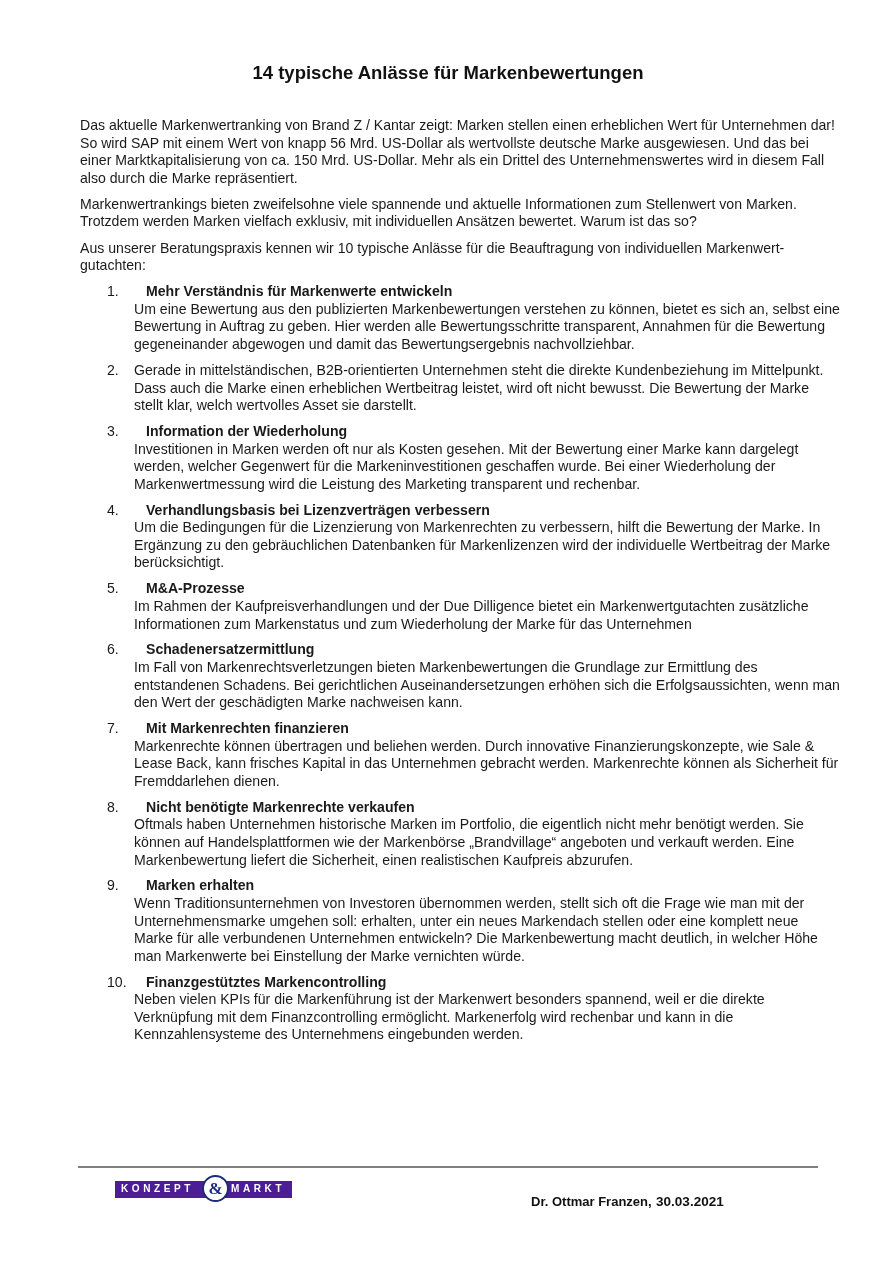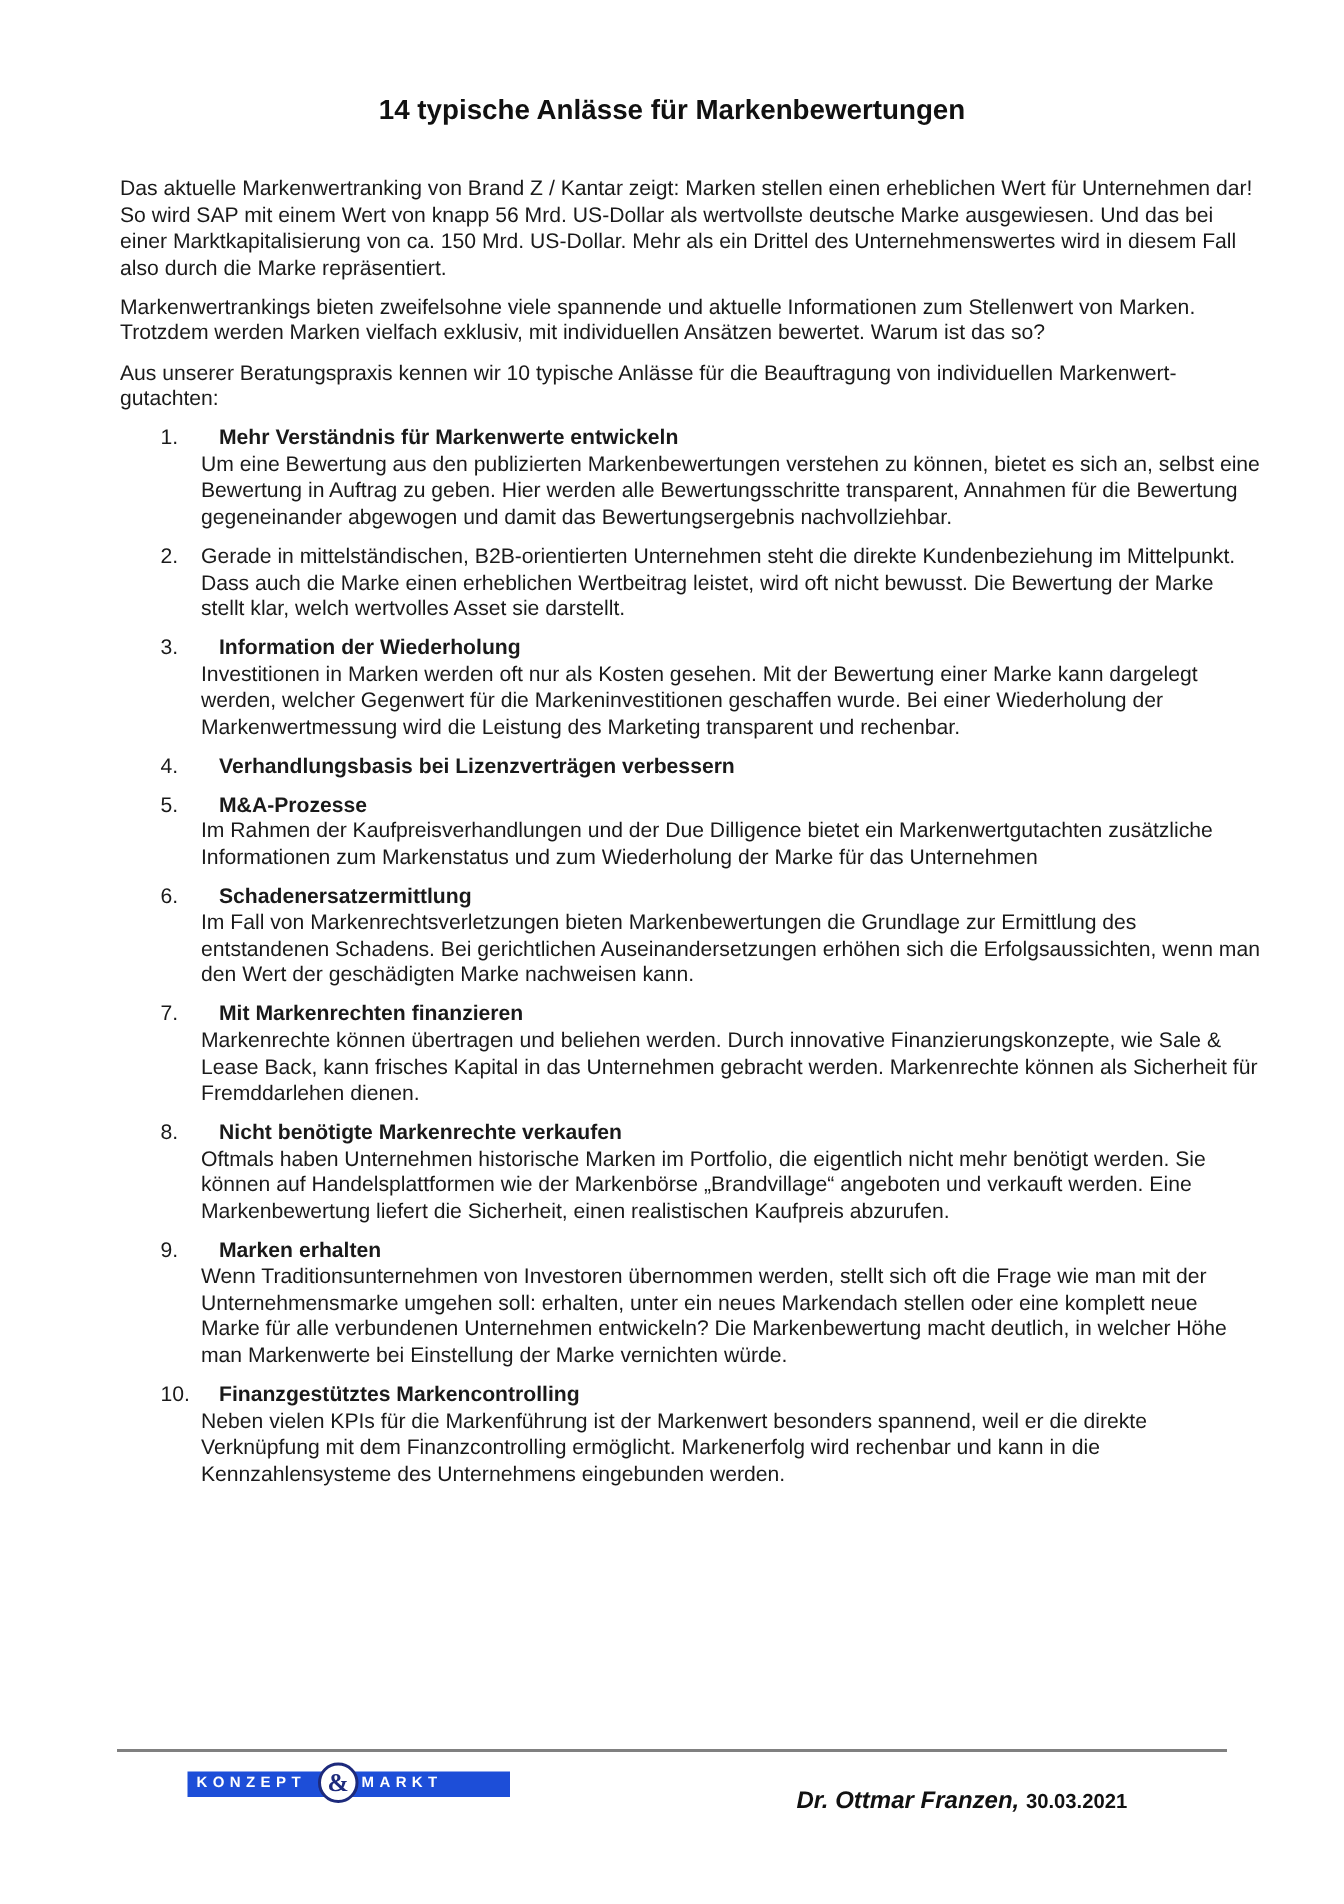--- a/index.html
+++ b/index.html
@@ -18,39 +18,39 @@
     .para { margin: 0 0 8.5px 0; }
     ol.reasons { list-style: none; margin: 0; padding: 0; }
     ol.reasons li { position: relative; padding-left: 54px; margin-bottom: 8.3px; }
     .num { position: absolute; left: 27px; top: 0; }
     .heading { font-weight: bold; display: block; padding-left: 12px; }
     .body { display: block; }
     .footer-line {
       position: absolute; top: 1166px; left: 78px; width: 740px; height: 2px; background: #808080;
     }
     .logo {
-      position: absolute; top: 1181px; left: 125px; width: 177px; height: 17px;
-      background: #1d4ed8; display: flex; align-items: center; padding-left: 38px;
+      position: absolute; top: 1181px; left: 115px; width: 177px; height: 17px;
+      background: #4c1d95; display: flex; align-items: center;
     }
     .logo .word {
       color: #ffffff; font-weight: bold; font-size: 10px; letter-spacing: 3.6px;
       font-family: "Liberation Sans", sans-serif;
     }
     .logo .w1 { position: absolute; left: 6px; top: 2px; }
     .logo .w2 { position: absolute; left: 116px; top: 2px; }
     .logo .amp {
       position: absolute; left: 87px; top: -6px; width: 27px; height: 27px; border-radius: 50%;
       background: #ffffff; border: 2px solid #1d2a7c; box-sizing: border-box;
       color: #1d2a7c; font-weight: bold; font-size: 17px; text-align: center; line-height: 23px;
       font-family: "Liberation Serif", serif;
     }
     .author {
       position: absolute; top: 1192px; left: 531px; font-weight: bold; color: #111;
     }
-    .author .name { font-size: 16px; font-style: italic; }
+    .author .name { font-size: 13px; }
     .author .date { font-size: 13.5px; }
   </style>
 </head>
 <body>
 
 <div class="title">14 typische Anlässe für Markenbewertungen</div>
 
 <div class="content">
   <p class="para">Das aktuelle Markenwertranking von Brand Z / Kantar zeigt: Marken stellen einen erheblichen Wert für Unternehmen dar! So wird SAP mit einem Wert von knapp 56 Mrd. US-Dollar als wertvollste deutsche Marke ausgewiesen. Und das bei einer Marktkapitalisierung von ca. 150 Mrd. US-Dollar. Mehr als ein Drittel des Unternehmenswertes wird in diesem Fall also durch die Marke repräsentiert.</p>
   <p class="para">Markenwertrankings bieten zweifelsohne viele spannende und aktuelle Informationen zum Stellenwert von Marken. Trotzdem werden Marken vielfach exklusiv, mit individuellen Ansätzen bewertet. Warum ist das so?</p>
@@ -67,20 +67,21 @@
       <span class="body">Gerade in mittelständischen, B2B-orientierten Unternehmen steht die direkte Kundenbeziehung im Mittelpunkt. Dass auch die Marke einen erheblichen Wertbeitrag leistet, wird oft nicht bewusst. Die Bewertung der Marke stellt klar, welch wertvolles Asset sie darstellt.</span>
     </li>
     <li>
       <span class="num">3.</span>
       <span class="heading">Information der Wiederholung</span>
       <span class="body">Investitionen in Marken werden oft nur als Kosten gesehen. Mit der Bewertung einer Marke kann dargelegt werden, welcher Gegenwert für die Markeninvestitionen geschaffen wurde. Bei einer Wiederholung der Markenwertmessung wird die Leistung des Marketing transparent und rechenbar.</span>
     </li>
     <li>
       <span class="num">4.</span>
       <span class="heading">Verhandlungsbasis bei Lizenzverträgen verbessern</span>
+      <span class="body">Um die Bedingungen für die Lizenzierung von Markenrechten zu verbessern, hilft die Bewertung der Marke. In Ergänzung zu den gebräuchlichen Datenbanken für Markenlizenzen wird der individuelle Wertbeitrag der Marke berücksichtigt.</span>
     </li>
     <li>
       <span class="num">5.</span>
       <span class="heading">M&amp;A-Prozesse</span>
       <span class="body">Im Rahmen der Kaufpreisverhandlungen und der Due Dilligence bietet ein Markenwertgutachten zusätzliche Informationen zum Markenstatus und zum Wiederholung der Marke für das Unternehmen</span>
     </li>
     <li>
       <span class="num">6.</span>
       <span class="heading">Schadenersatzermittlung</span>
       <span class="body">Im Fall von Markenrechtsverletzungen bieten Markenbewertungen die Grundlage zur Ermittlung des entstandenen Schadens. Bei gerichtlichen Auseinandersetzungen erhöhen sich die Erfolgsaussichten, wenn man den Wert der geschädigten Marke nachweisen kann.</span>

